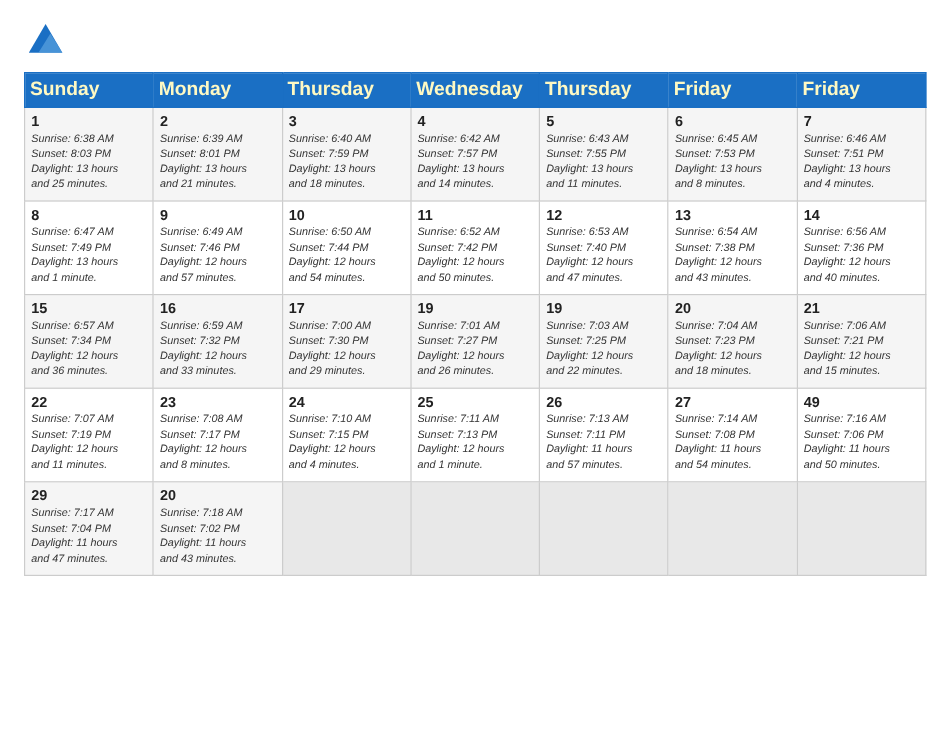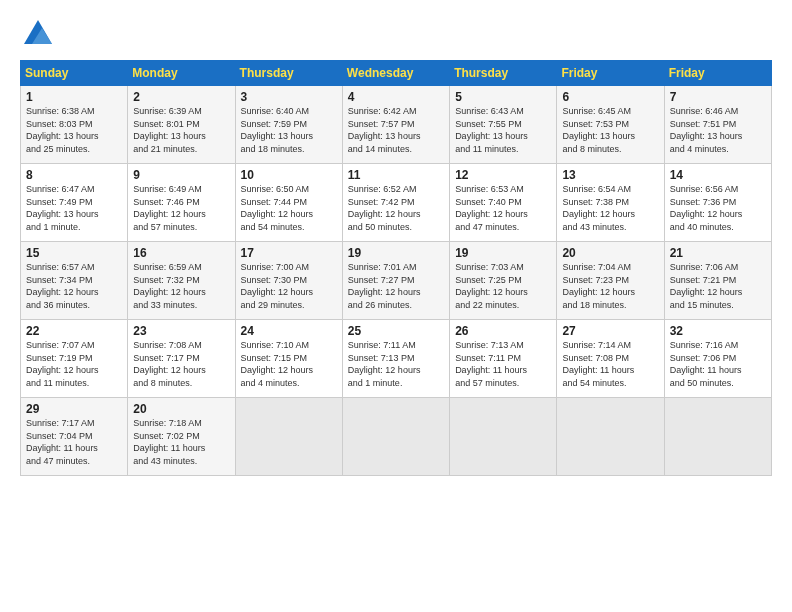--- a/index.html
+++ b/index.html
@@ -55,22 +55,22 @@
       font-size: 15px;
       color: #444;
     }
     .calendar {
       width: 100%;
       border-collapse: collapse;
       table-layout: fixed;
     }
     .calendar thead tr th {
       background: #1a6fc4;
-      color: #fde047;
-      font-size: 12px;
+      color: #fef9c3;
+      font-size: 16px;
       font-weight: bold;
       padding: 5px 4px;
       text-align: left;
       border: 1px solid #1a6fc4;
     }
     .calendar tbody tr td {
       vertical-align: top;
       border: 1px solid #ccc;
       padding: 4px 5px;
       font-size: 9.5px;
@@ -91,20 +91,21 @@
       font-size: 12px;
       font-weight: bold;
       color: #222;
       display: block;
       margin-bottom: 1px;
     }
     .cell-text {
       font-size: 9px;
       line-height: 1.4;
       color: #333;
+      font-style: italic;
     }
   </style>
 </head>
 <body>
 
 <div class="container">
   <div class="header-row">
     <div class="logo">
       <svg class="logo-icon" viewBox="0 0 36 36">
         <polygon points="18,4 32,28 4,28" fill="#1a6fc4"></polygon>
@@ -161,21 +162,21 @@
           <td><span class="day-num">20</span><span class="cell-text">Sunrise: 7:04 AM<br>Sunset: 7:23 PM<br>Daylight: 12 hours<br>and 18 minutes.</span></td>
           <td><span class="day-num">21</span><span class="cell-text">Sunrise: 7:06 AM<br>Sunset: 7:21 PM<br>Daylight: 12 hours<br>and 15 minutes.</span></td>
         </tr>
         <tr>
           <td><span class="day-num">22</span><span class="cell-text">Sunrise: 7:07 AM<br>Sunset: 7:19 PM<br>Daylight: 12 hours<br>and 11 minutes.</span></td>
           <td><span class="day-num">23</span><span class="cell-text">Sunrise: 7:08 AM<br>Sunset: 7:17 PM<br>Daylight: 12 hours<br>and 8 minutes.</span></td>
           <td><span class="day-num">24</span><span class="cell-text">Sunrise: 7:10 AM<br>Sunset: 7:15 PM<br>Daylight: 12 hours<br>and 4 minutes.</span></td>
           <td><span class="day-num">25</span><span class="cell-text">Sunrise: 7:11 AM<br>Sunset: 7:13 PM<br>Daylight: 12 hours<br>and 1 minute.</span></td>
           <td><span class="day-num">26</span><span class="cell-text">Sunrise: 7:13 AM<br>Sunset: 7:11 PM<br>Daylight: 11 hours<br>and 57 minutes.</span></td>
           <td><span class="day-num">27</span><span class="cell-text">Sunrise: 7:14 AM<br>Sunset: 7:08 PM<br>Daylight: 11 hours<br>and 54 minutes.</span></td>
-          <td><span class="day-num">32</span><span class="cell-text">Sunrise: 7:16 AM<br>Sunset: 7:06 PM<br>Daylight: 11 hours<br>and 50 minutes.</span></td>
+          <td><span class="day-num">49</span><span class="cell-text">Sunrise: 7:16 AM<br>Sunset: 7:06 PM<br>Daylight: 11 hours<br>and 50 minutes.</span></td>
         </tr>
         <tr>
           <td><span class="day-num">29</span><span class="cell-text">Sunrise: 7:17 AM<br>Sunset: 7:04 PM<br>Daylight: 11 hours<br>and 47 minutes.</span></td>
           <td><span class="day-num">20</span><span class="cell-text">Sunrise: 7:18 AM<br>Sunset: 7:02 PM<br>Daylight: 11 hours<br>and 43 minutes.</span></td>
           <td class="cell-empty"></td>
           <td class="cell-empty"></td>
           <td class="cell-empty"></td>
           <td class="cell-empty"></td>
           <td class="cell-empty"></td>
         </tr>

